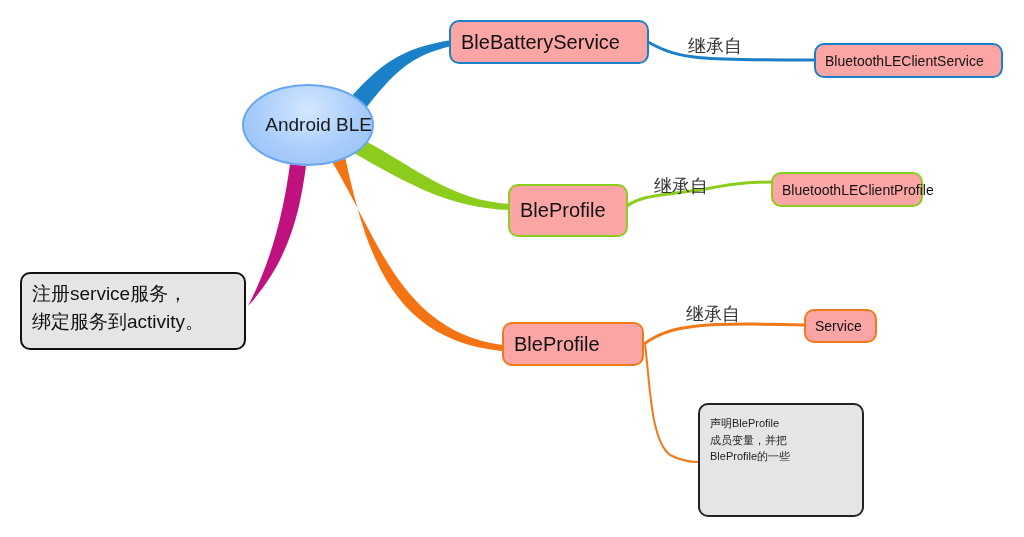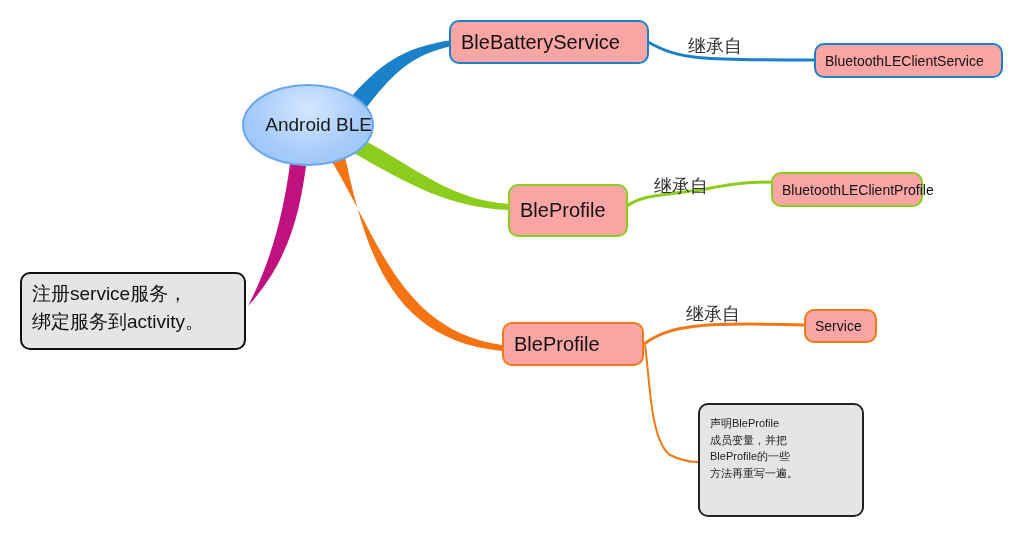--- a/index.html
+++ b/index.html
@@ -71,19 +71,18 @@
   <span>BleProfile</span>
 </div>
 <div class="edge-label" style="left:686px; top:302px;">继承自</div>
 <div class="node l2 orange" style="left:804px; top:309px; height:34px; width:73px;">
   <span>Service</span>
 </div>
 <div class="note orange" style="left:698px; top:403px; width:166px; height:114px; font-size:11px; color:#222; padding-top:10px;">
   <span class="line">声明BleProfile</span>
   <span class="line">成员变量，并把</span>
   <span class="line">BleProfile的一些</span>
-  <span class="line">方法再重写一遍。</span>
 </div>
 
 <div class="note magenta" style="left:20px; top:272px; width:226px; height:78px; font-size:19px; color:#111; padding:6px 10px; line-height:1.45;">
   <span class="line">注册service服务，</span>
   <span class="line">绑定服务到activity。</span>
 </div>
 
 </body></html>

